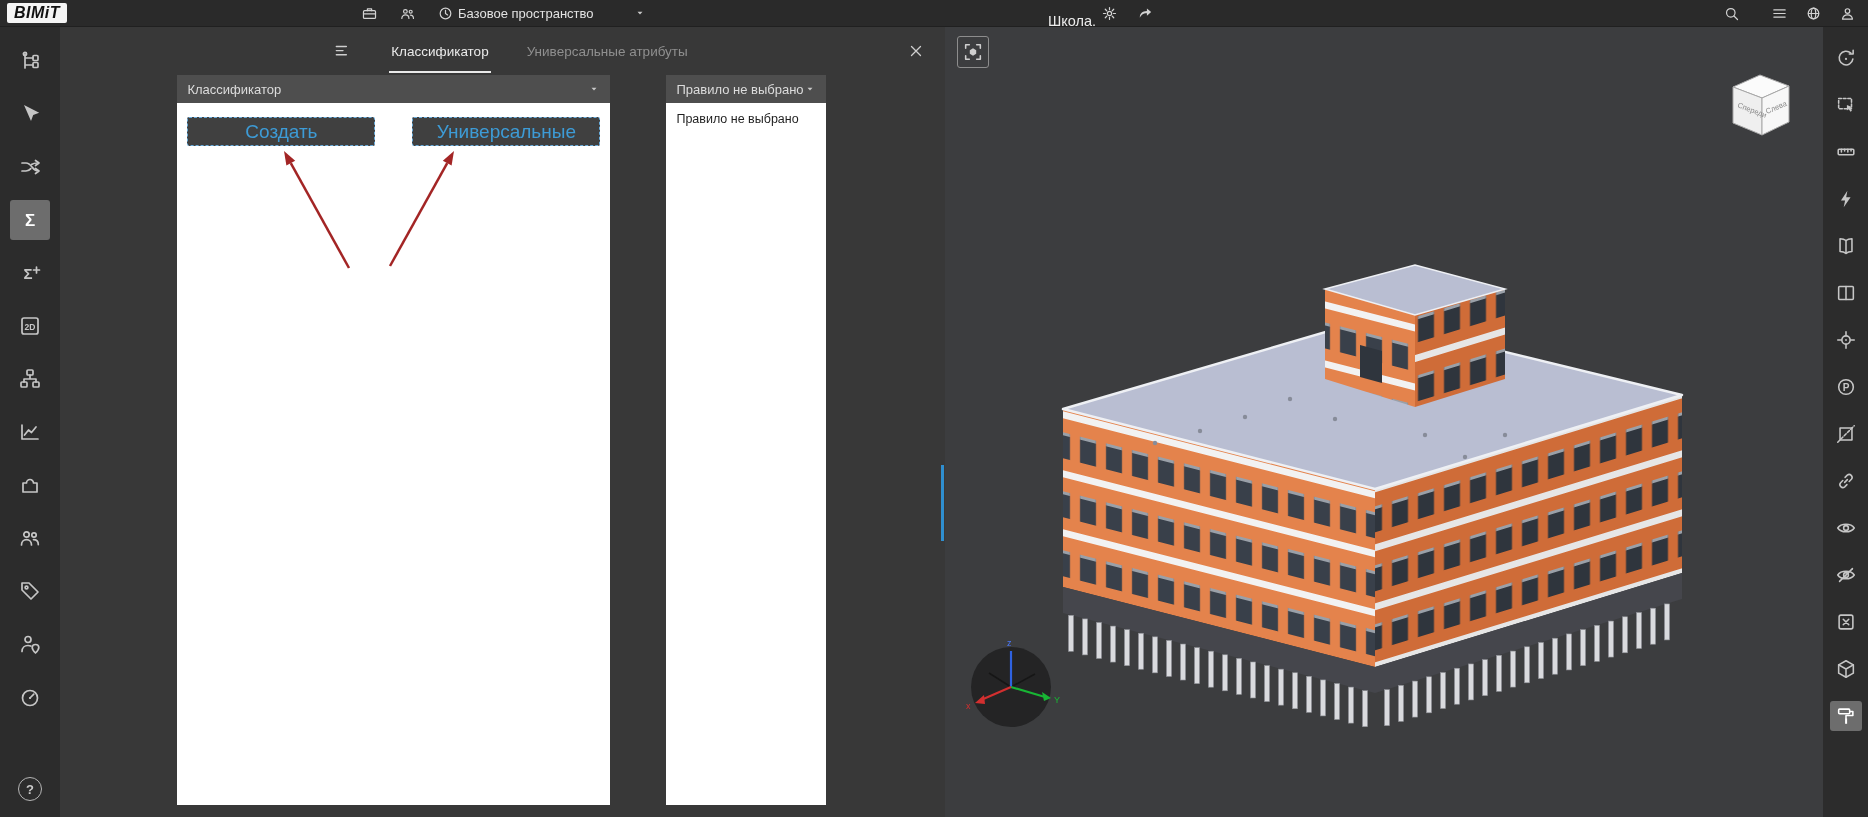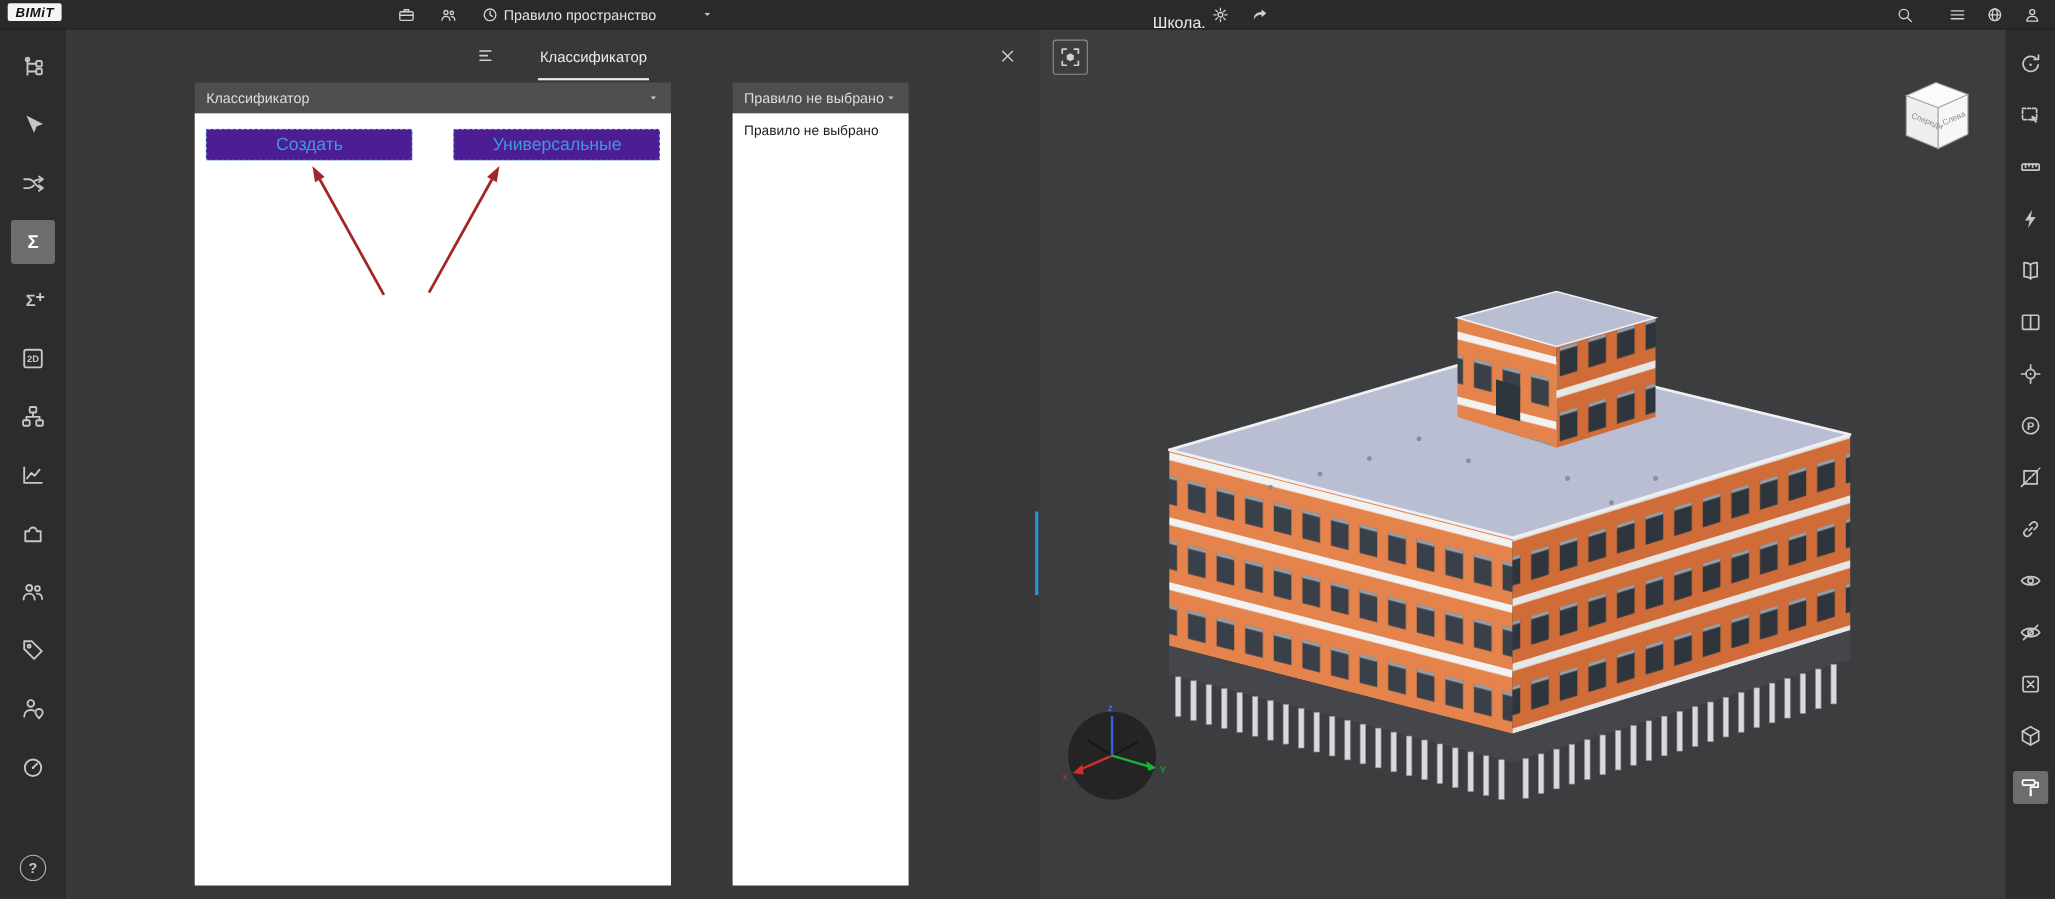--- a/index.html
+++ b/index.html
@@ -4,21 +4,21 @@
 <style>
   html,body{margin:0;padding:0;}
   body{width:1868px;height:817px;overflow:hidden;background:#3a3a3a;
        font-family:"Liberation Sans","DejaVu Sans",sans-serif;-webkit-font-smoothing:antialiased;}
   .app{display:flex;flex-direction:column;width:1868px;height:817px;}
 
   
   .topbar{position:relative;height:26px;background:#2a2a2a;border-bottom:1px solid #202020;
           color:#d9d9d9;font-size:13px;flex:0 0 auto;}
   .logo{position:absolute;left:7px;top:3px;background:#f5f5f5;color:#111;font-weight:bold;
-        font-style:italic;font-size:12px;padding:1px 7px;border-radius:2px;letter-spacing:.5px;}
+        font-style:italic;font-size:16px;padding:1px 7px;border-radius:2px;letter-spacing:.5px;}
   .tb-icons{position:absolute;top:0;height:26px;display:flex;align-items:center;gap:20px;}
   #tb-left-icons{left:360px;}
   .tb-space{position:absolute;left:458px;top:0;height:26px;display:flex;align-items:center;
             gap:40px;color:#e2e2e2;cursor:default;}
   .tb-title{position:absolute;left:1048px;top:0;height:42px;display:flex;align-items:center;
             color:#ececec;font-size:14.5px;}
   #tb-title-icons{left:1100px;gap:18px;}
   #tb-right-icons{right:12px;gap:16px;}
   #tb-right-icons .tb-icon:first-child{margin-right:14px;}
   .tb-icon{width:18px;height:18px;display:flex;align-items:center;justify-content:center;color:#d2d2d2;}
@@ -55,22 +55,22 @@
              display:flex;align-items:center;justify-content:center;cursor:pointer;}
   .close-btn svg{width:18px;height:18px;}
   .panels-row{flex:1;display:flex;gap:8px;padding:0 10px 12px 8px;min-height:0;}
   .panel{display:flex;flex-direction:column;min-height:0;}
   .panel.left{width:433px;flex:0 0 auto;}
   .panel.right{flex:1;padding-left:48px;}
   .panel-header{height:28px;background:#4e4e4e;color:#dcdcdc;font-size:13px;display:flex;
                 align-items:center;justify-content:space-between;padding:0 10px;cursor:pointer;flex:0 0 auto;}
   .panel-body{flex:1;background:#ffffff;position:relative;overflow:hidden;}
   .btn-row{display:flex;gap:37px;margin:14px 10px 0;}
-  .dashed-btn{flex:1;height:27px;background:#4c1d95;border:1px dashed #6aaede;border-radius:2px;
-              color:#3d9bd6;font-size:16px;display:flex;align-items:center;justify-content:center;cursor:pointer;}
+  .dashed-btn{flex:1;height:27px;background:#404040;border:1px dashed #6aaede;border-radius:2px;
+              color:#3d9bd6;font-size:19px;display:flex;align-items:center;justify-content:center;cursor:pointer;}
   .arrows-svg{position:absolute;left:0;top:0;width:100%;height:100%;pointer-events:none;}
   .rule-text{padding:9px 10px;font-size:12.5px;color:#1f1f1f;}
   .resize-accent{position:absolute;right:1px;top:438px;width:3px;height:76px;background:#2f8fd0;cursor:col-resize;}
 
   
   .viewport{flex:1;position:relative;background:#3c3d3f;min-width:0;}
   .viewport svg.scene{position:absolute;inset:0;}
   .focus-btn{position:absolute;left:12px;top:9px;width:30px;height:30px;border:1.5px solid #8d8d8d;
              border-radius:3px;background:#3c3d3f;color:#cfcfcf;display:flex;align-items:center;
              justify-content:center;cursor:pointer;}
@@ -99,21 +99,21 @@
           </svg>
         </div>
         <div class="tb-icon">
           <svg viewBox="0 0 24 24" fill="none" stroke="currentColor" stroke-width="1.7" stroke-linecap="round" stroke-linejoin="round">
             <circle cx="12" cy="12" r="7.5"></circle>
             <path d="M12 7.5V12l3 2"></path>
           </svg>
         </div>
       </div>
     <div class="tb-space">
-      <span>Правило пространство</span>
+      <span>Базовое пространство</span>
       <span class="caret">
           <svg viewBox="0 0 24 24" fill="none" stroke="currentColor" stroke-width="1.7" stroke-linecap="round" stroke-linejoin="round">
             <path d="M7 9.5l5 5.5 5-5.5z" fill="currentColor" stroke="none"></path>
           </svg>
         </span>
     </div>
     <div class="tb-title">Школа.</div>
     <div class="tb-icons" id="tb-title-icons">
         <div class="tb-icon">
           <svg viewBox="0 0 24 24" fill="none" stroke="currentColor" stroke-width="1.7" stroke-linecap="round" stroke-linejoin="round">
@@ -248,20 +248,21 @@
       </div>
 
     <div class="dialog-col">
       <div class="tabs-row">
         <span class="menu-btn">
             <svg viewBox="0 0 24 24" fill="none" stroke="currentColor" stroke-width="1.7" stroke-linecap="round" stroke-linejoin="round">
               <path d="M4 6.5h12M4 11.5h8M4 16.5h12"></path>
             </svg>
           </span>
         <span class="tab active">Классификатор</span>
+        <span class="tab">Универсальные атрибуты</span>
       </div>
       <span class="close-btn">
           <svg viewBox="0 0 24 24" fill="none" stroke="currentColor" stroke-width="1.7" stroke-linecap="round" stroke-linejoin="round">
             <path d="M6 6l12 12M18 6L6 18"></path>
           </svg>
         </span>
 
       <div class="panels-row">
 
         <div class="panel left">

